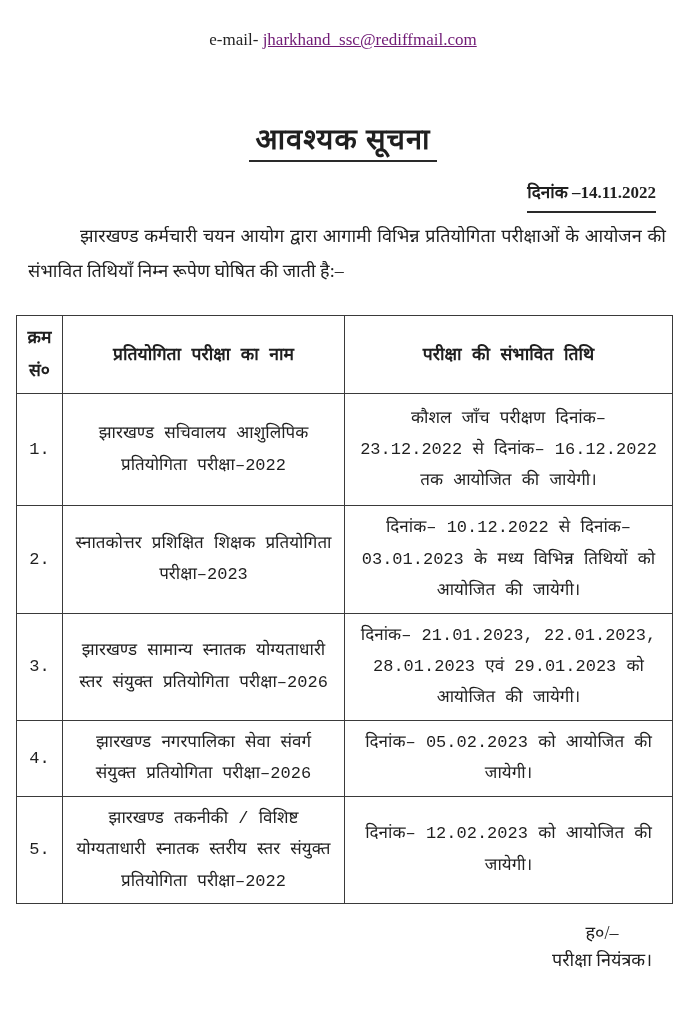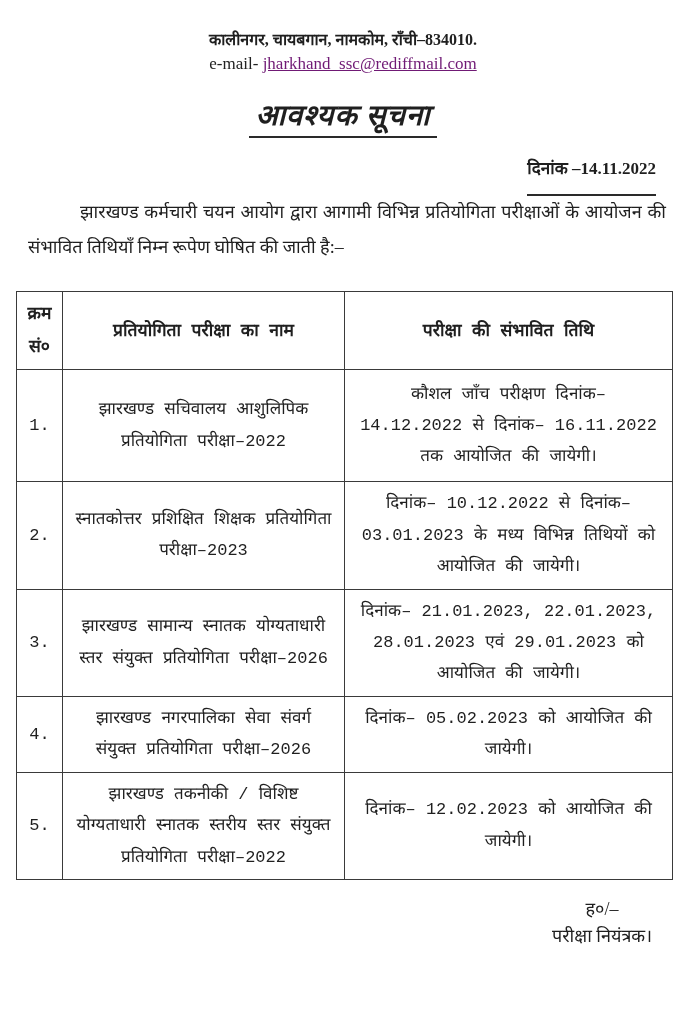--- a/index.html
+++ b/index.html
@@ -37,40 +37,39 @@
     font-size: 17px;
     margin-top: 3px;
     color: #222222;
   }
   .org-email a {
     text-decoration: underline;
     cursor: pointer;
   }
   .notice-title-wrap {
     text-align: center;
-    margin-top: 20px;
-    font-style: italic;
+    margin-top: 68px;
   }
   .notice-title {
     display: inline-block;
     font-size: 29px;
     font-weight: bold;
     border-bottom: 2px solid #2a2a2a;
     padding: 0 6px 3px 6px;
     letter-spacing: 1px;
   }
   .date-line {
     text-align: right;
     margin: 18px 30px 0 0;
     font-size: 17px;
     font-weight: bold;
   }
   .date-line span {
     border-bottom: 2px solid #2a2a2a;
-    padding-bottom: 16px;
+    padding-bottom: 9px;
   }
   .intro-para {
     margin: 16px 20px 0 28px;
     font-size: 18px;
     line-height: 1.95;
     text-indent: 52px;
     text-align: justify;
   }
   table.schedule {
     border-collapse: collapse;
@@ -112,21 +111,20 @@
     font-size: 18px;
     line-height: 1.5;
   }
 </style>
 </head>
 <body>
 
 <div class="page">
 
   <div class="letterhead">
-    <div class="org-address">कालीनगर, चायबगान, नामकोम, राँची–834010.</div>
     <div class="org-email">
       <span>e-mail-</span>
       <a href="#" id="email-link" style="color: #701a75;">jharkhand_ssc@rediffmail.com</a>
     </div>
   </div>
 
   <div class="notice-title-wrap">
     <div class="notice-title">आवश्यक सूचना</div>
   </div>
 
@@ -144,21 +142,21 @@
     </colgroup>
     <tbody>
         <tr class="hrow">
       <th>क्रम सं०</th>
       <th>प्रतियोगिता परीक्षा का नाम</th>
       <th>परीक्षा की संभावित तिथि</th>
     </tr>
     <tr class="row-0">
       <td>1.</td>
       <td>झारखण्ड सचिवालय आशुलिपिक प्रतियोगिता परीक्षा–2022</td>
-      <td>कौशल जाँच परीक्षण दिनांक– 14.12.2022 से दिनांक– 16.11.2022 तक आयोजित की जायेगी।</td>
+      <td>कौशल जाँच परीक्षण दिनांक– 23.12.2022 से दिनांक– 16.12.2022 तक आयोजित की जायेगी।</td>
     </tr>
     <tr class="row-1">
       <td>2.</td>
       <td>स्नातकोत्तर प्रशिक्षित शिक्षक प्रतियोगिता परीक्षा–2023</td>
       <td>दिनांक– 10.12.2022 से दिनांक– 03.01.2023 के मध्य विभिन्न तिथियों को आयोजित की जायेगी।</td>
     </tr>
     <tr class="row-2">
       <td>3.</td>
       <td>झारखण्ड सामान्य स्नातक योग्यताधारी स्तर संयुक्त प्रतियोगिता परीक्षा–2026</td>
       <td>दिनांक– 21.01.2023, 22.01.2023, 28.01.2023 एवं 29.01.2023 को आयोजित की जायेगी।</td>

